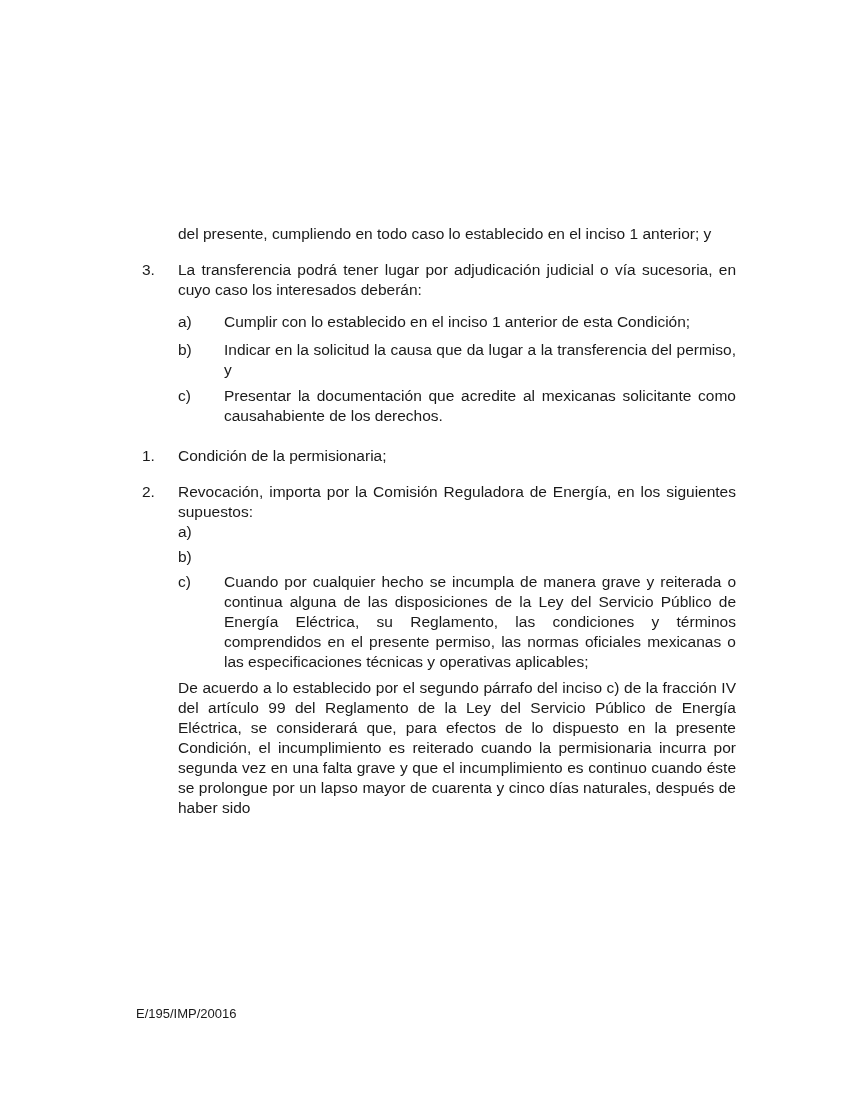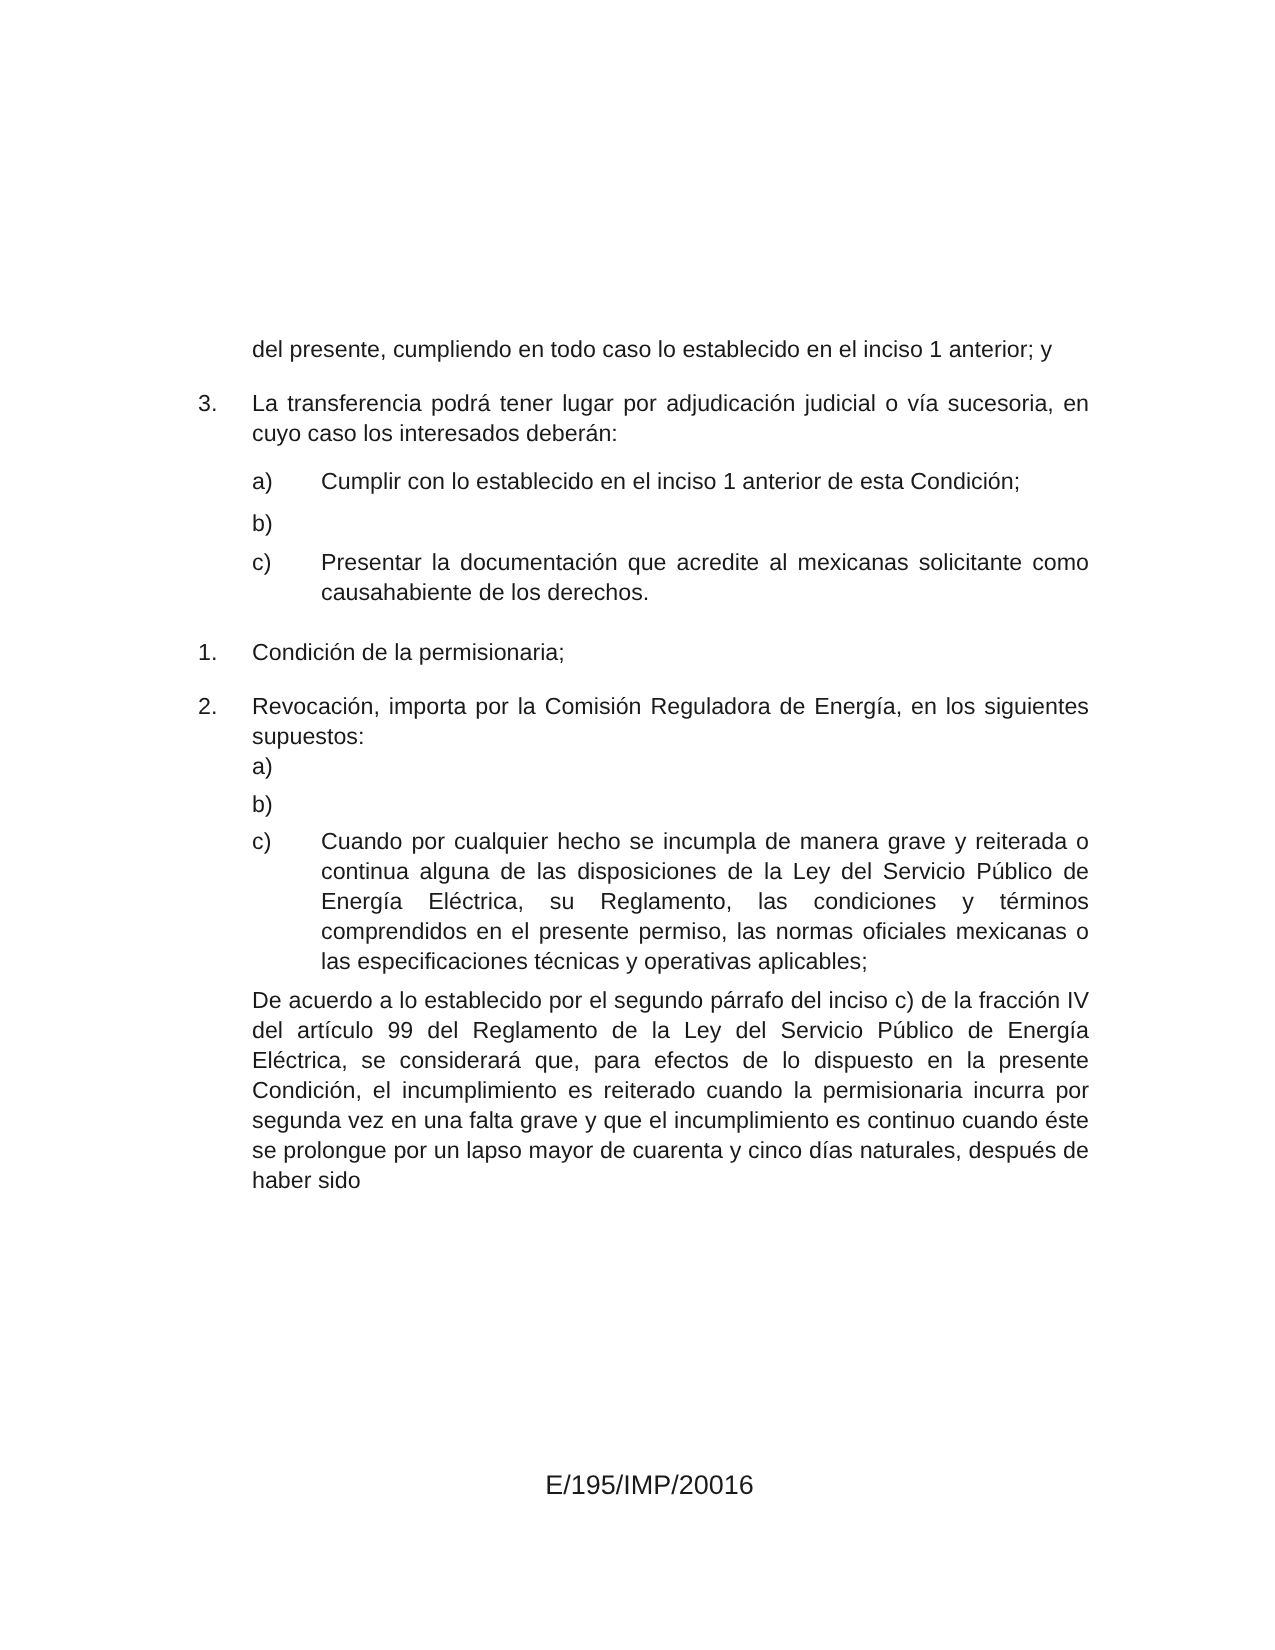--- a/index.html
+++ b/index.html
@@ -11,21 +11,21 @@
     position: relative;
     width: 850px;
     height: 1100px;
     background: #ffffff;
     font-family: "Liberation Sans", sans-serif;
     color: #1a1a1a;
     overflow: hidden;
   }
   .content {
     position: absolute;
-    left: 132px;
+    left: 142px;
     top: 224px;
     width: 594px;
     font-size: 15.5px;
     line-height: 20px;
   }
   .para {
     text-align: justify;
   }
   .p-indent .ptext {
     display: block;
@@ -50,25 +50,25 @@
   .row .ptext {
     flex: 1 1 auto;
     text-align: justify;
   }
   .lead {
     white-space: pre;
   }
   .footer {
     position: absolute;
     left: 136px;
-    top: 982px;
+    top: 1006px;
     width: 594px;
     display: flex;
-    justify-content: center;
-    font-size: 18px;
+    justify-content: flex-start;
+    font-size: 13px;
     line-height: 16px;
   }
 </style>
 </head>
 <body>
 
 <div class="page">
   <div class="content" id="content">
       <div class="para p-indent" style="margin-top: 0px;">
         <span class="ptext">del presente, cumpliendo en todo caso lo establecido en el inciso 1 anterior; y</span>
@@ -76,20 +76,21 @@
       <div class="para row" style="margin-top: 16px;">
         <span class="label">3.</span>
         <span class="ptext">La transferencia podrá tener lugar por adjudicación judicial o vía sucesoria, en cuyo caso los interesados deberán:</span>
       </div>
       <div class="para row p-let" style="margin-top: 12px;">
         <span class="label">a)</span>
         <span class="ptext">Cumplir con lo establecido en el inciso 1 anterior de esta Condición;</span>
       </div>
       <div class="para row p-let" style="margin-top: 8px;">
         <span class="label">b)</span>
+        <span class="ptext">Indicar en la solicitud la causa que da lugar a la transferencia del permiso, y</span>
       </div>
       <div class="para row p-let" style="margin-top: 6px;">
         <span class="label">c)</span>
         <span class="ptext">Presentar la documentación que acredite al mexicanas solicitante como causahabiente de los derechos.</span>
       </div>
       <div class="para row" style="margin-top: 20px;">
         <span class="label">1.</span>
         <span class="ptext">Condición de la permisionaria;</span>
       </div>
       <div class="para row" style="margin-top: 16px;">

